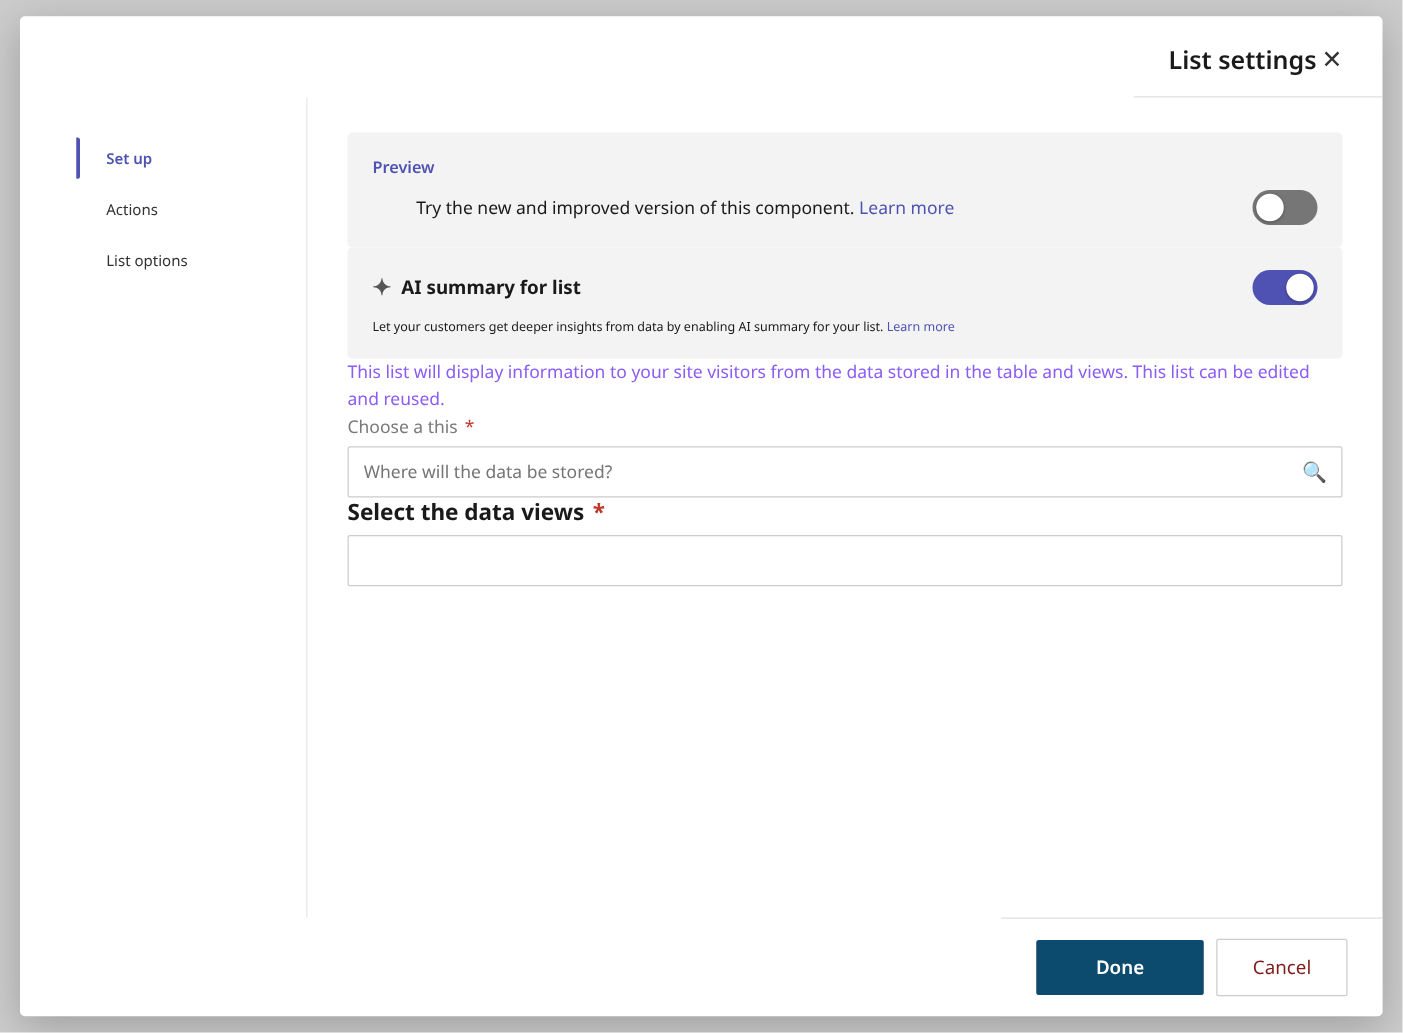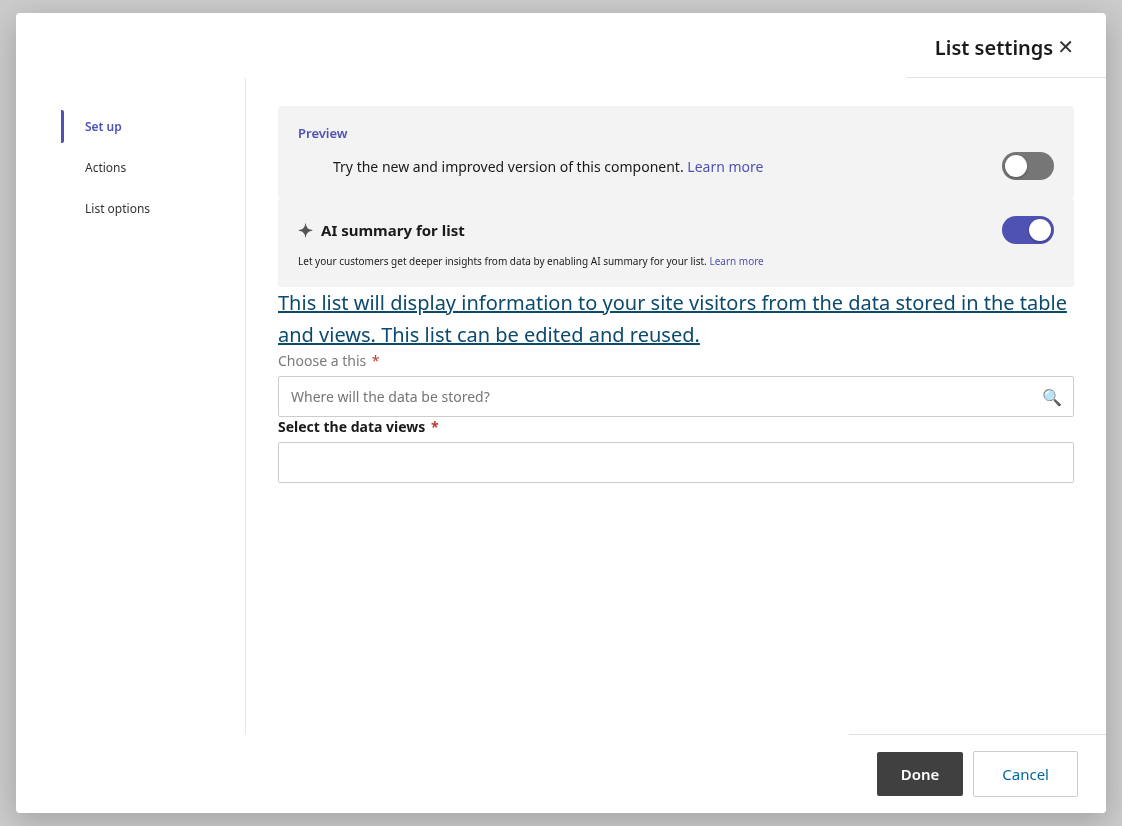--- a/index.html
+++ b/index.html
@@ -221,44 +221,43 @@
       color: #1a1a1a;
       line-height: 1.5;
     }
 
     .ai-card-desc a {
       color: #4f52b2;
       text-decoration: none;
     }
 
     .description-text {
-      font-size: 20px;
-      color: #0c4a6e;
+      font-size: 14px;
+      color: #8b5cf6;
       line-height: 1.6;
-      text-decoration: underline;
     }
 
     .form-section {
       display: flex;
       flex-direction: column;
       gap: 6px;
     }
 
     .form-label {
       font-size: 14px;
       color: #7a7a7a;
     }
 
     .form-label .required {
       color: #c0392b;
       margin-left: 2px;
     }
 
     .form-label-bold {
-      font-size: 14px;
+      font-size: 18px;
       font-weight: 700;
       color: #1a1a1a;
     }
 
     .form-label-bold .required {
       color: #c0392b;
       margin-left: 2px;
     }
 
     .search-input-wrapper {
@@ -302,33 +301,33 @@
       display: flex;
       align-items: center;
       justify-content: flex-end;
       padding: 16px 28px;
       border-top: 1px solid #e0e0e0;
       gap: 10px;
       background: #fff;
     }
 
     .btn-done {
-      background: #404040;
+      background: #0c4a6e;
       color: #fff;
       border: none;
       border-radius: 2px;
-      padding: 12px 24px;
+      padding: 12px 48px;
       font-size: 15px;
       font-weight: 600;
       cursor: pointer;
     }
 
     .btn-cancel {
       background: #fff;
-      color: #0369a1;
+      color: #7f1d1d;
       border: 1px solid #ccc;
       border-radius: 2px;
       padding: 12px 28px;
       font-size: 15px;
       cursor: pointer;
     }
 
     
     .content-area::-webkit-scrollbar {
       width: 8px;

